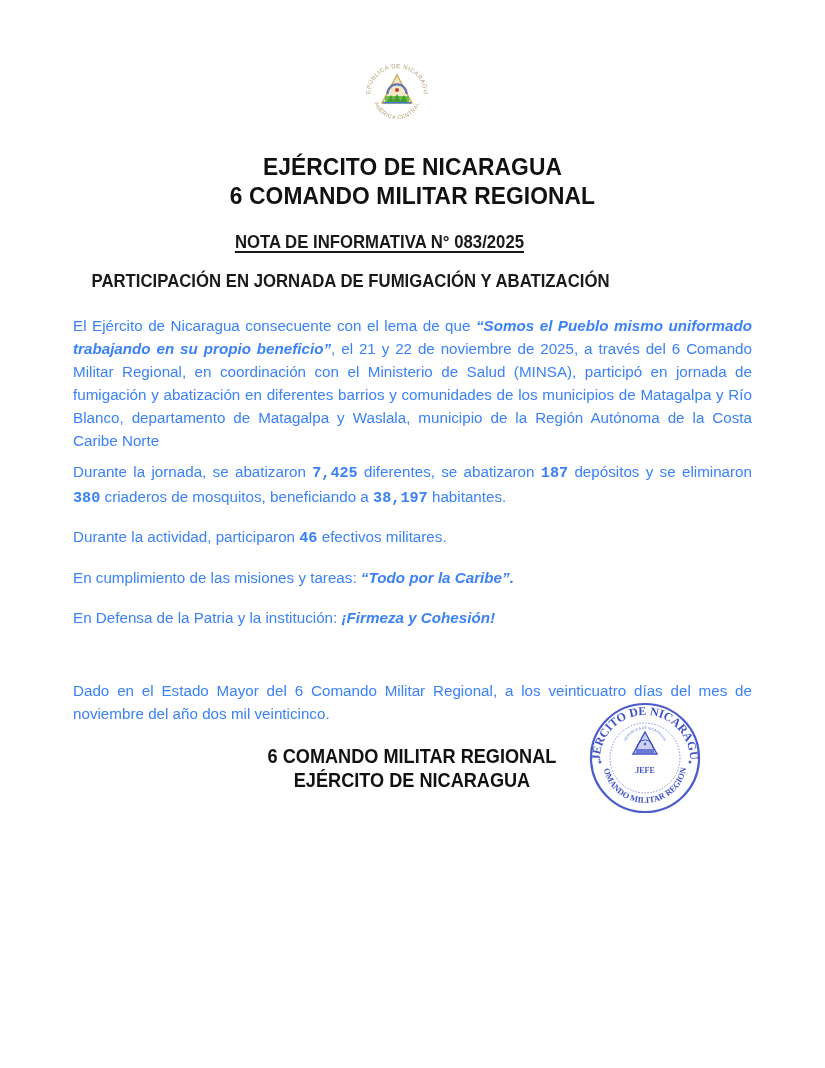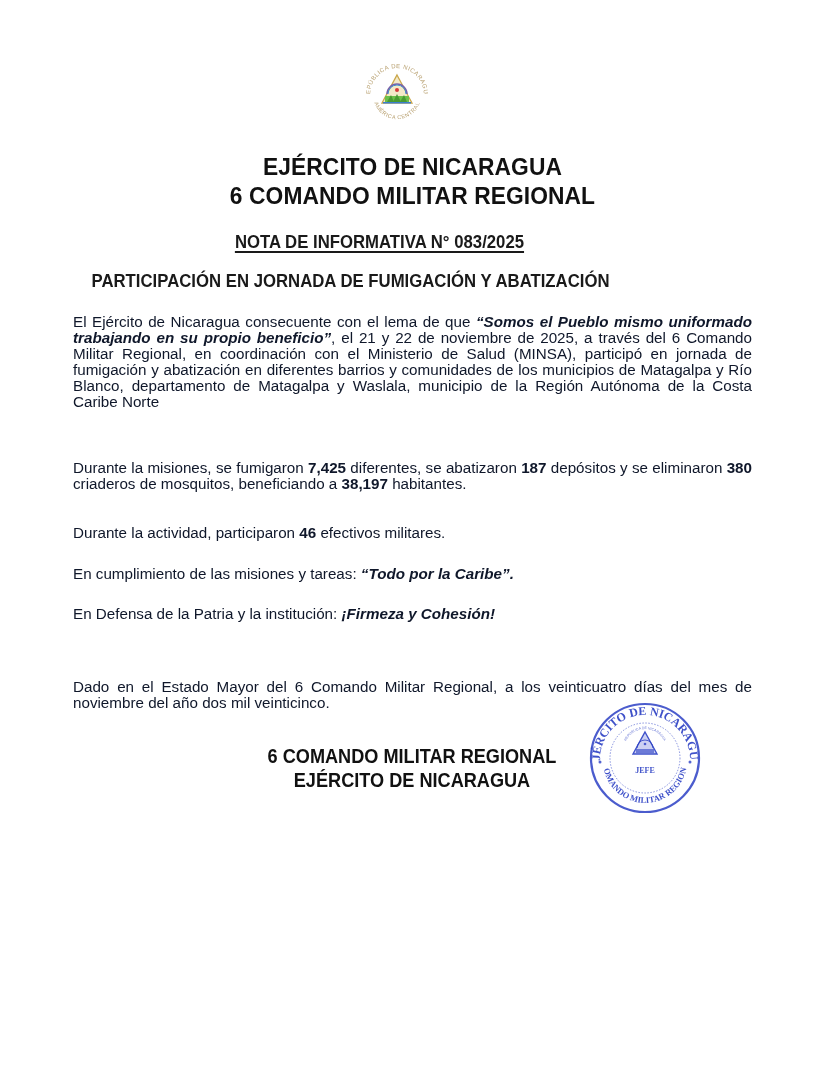--- a/index.html
+++ b/index.html
@@ -65,39 +65,40 @@
     }
     .subject span {
       display: inline-block;
       transform: scaleX(0.93);
     }
     .body-text {
       position: absolute;
       left: 73px;
       width: 679px;
       font-size: 15.2px;
-      line-height: 16px;
-      color: #0f172a;
+      line-height: 23px;
+      color: #3b82f6;
       text-align: justify;
     }
     .body-text p {
       margin: 0;
     }
     .p1 { top: 314px; }
     .p2 { top: 460px; }
     .p3 { top: 525px; }
     .p4 { top: 566px; }
     .p5 { top: 606px; }
     .p6 { top: 647px; margin-top: 32px; }
     .bi {
       font-weight: bold;
       font-style: italic;
     }
     .b {
       font-weight: bold;
+      font-family: Liberation Mono, monospace;
     }
     .sign-block {
       position: absolute;
       left: 232px;
       width: 360px;
       top: 744px;
       text-align: center;
     }
     .sign-line {
       font-weight: bold;
@@ -152,21 +153,21 @@
 
 <div class="subject">
   <span>PARTICIPACIÓN EN JORNADA DE FUMIGACIÓN Y ABATIZACIÓN</span>
 </div>
 
 <div class="body-text p1">
   <p><span>El Ejército de Nicaragua consecuente con el lema de que </span><span class="bi">“Somos el Pueblo mismo uniformado trabajando en su propio beneficio”</span><span>, el 21 y 22 de noviembre de 2025, a través del 6 Comando Militar Regional, en coordinación con el Ministerio de Salud (MINSA), participó en jornada de fumigación y abatización en diferentes barrios y comunidades de los municipios de Matagalpa y Río Blanco, departamento de Matagalpa y Waslala, municipio de la Región Autónoma de la Costa Caribe Norte</span></p>
 </div>
 
 <div class="body-text p2">
-  <p><span>Durante la misiones, se fumigaron </span><span class="b">7,425</span><span> diferentes, se abatizaron </span><span class="b">187</span><span> depósitos y se eliminaron </span><span class="b">380</span><span> criaderos de mosquitos, beneficiando a </span><span class="b">38,197</span><span> habitantes.</span></p>
+  <p><span>Durante la jornada, se abatizaron </span><span class="b">7,425</span><span> diferentes, se abatizaron </span><span class="b">187</span><span> depósitos y se eliminaron </span><span class="b">380</span><span> criaderos de mosquitos, beneficiando a </span><span class="b">38,197</span><span> habitantes.</span></p>
 </div>
 
 <div class="body-text p3">
   <p><span>Durante la actividad, participaron </span><span class="b">46</span><span> efectivos militares.</span></p>
 </div>
 
 <div class="body-text p4">
   <p><span>En cumplimiento de las misiones y tareas: </span><span class="bi">“Todo por la Caribe”.</span></p>
 </div>
 

